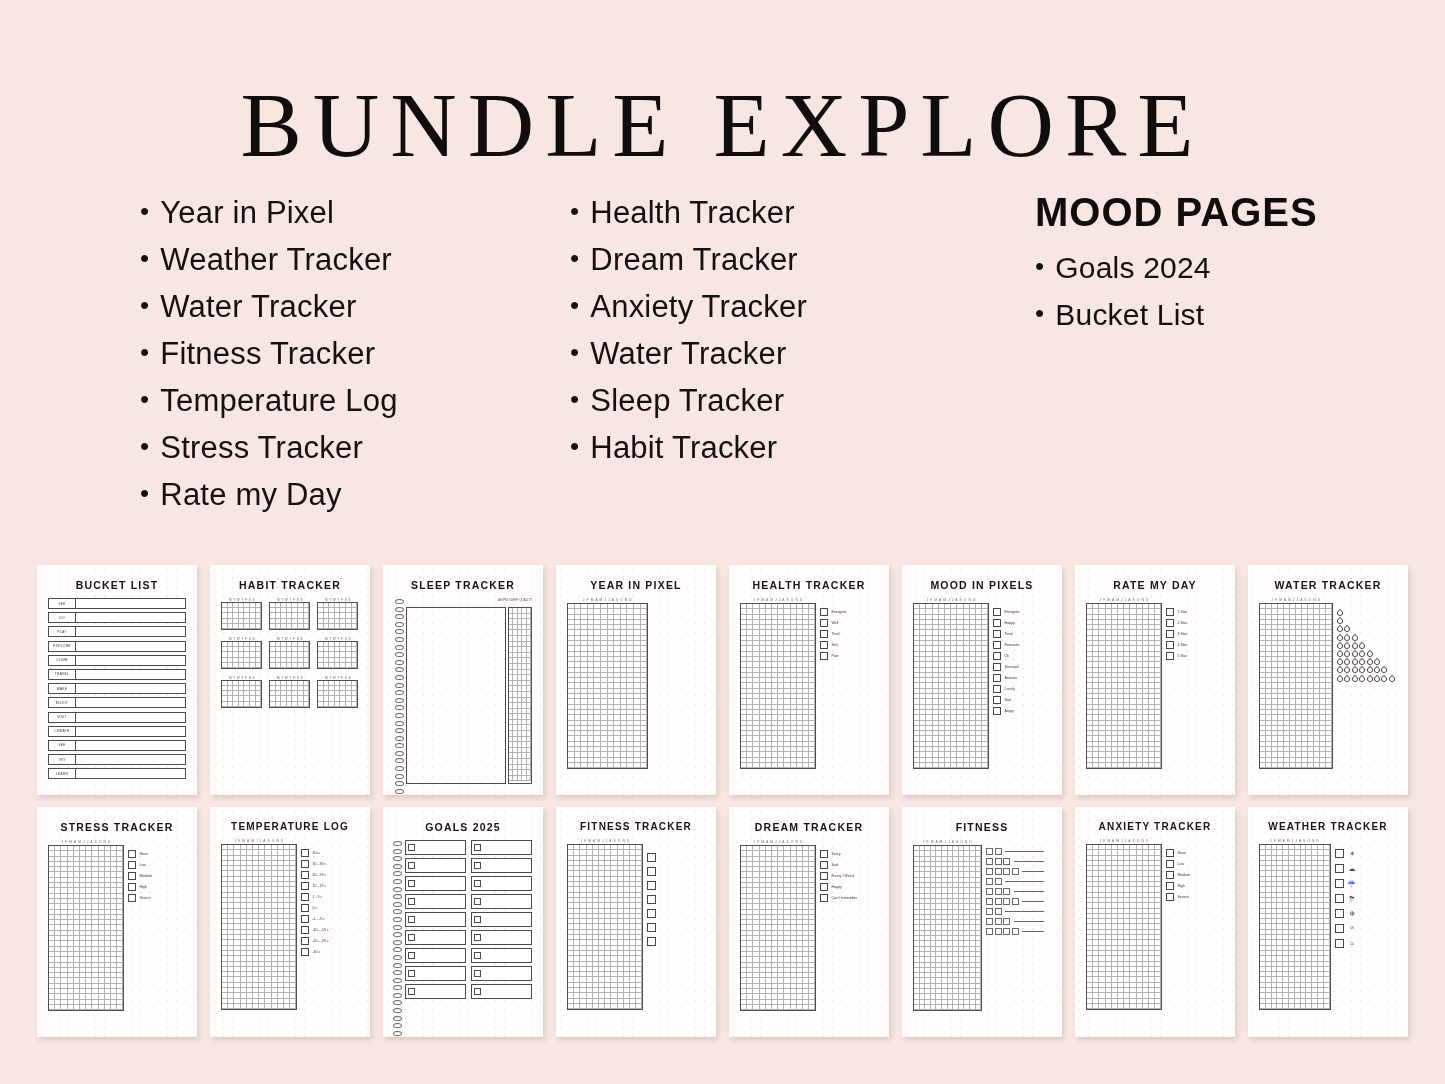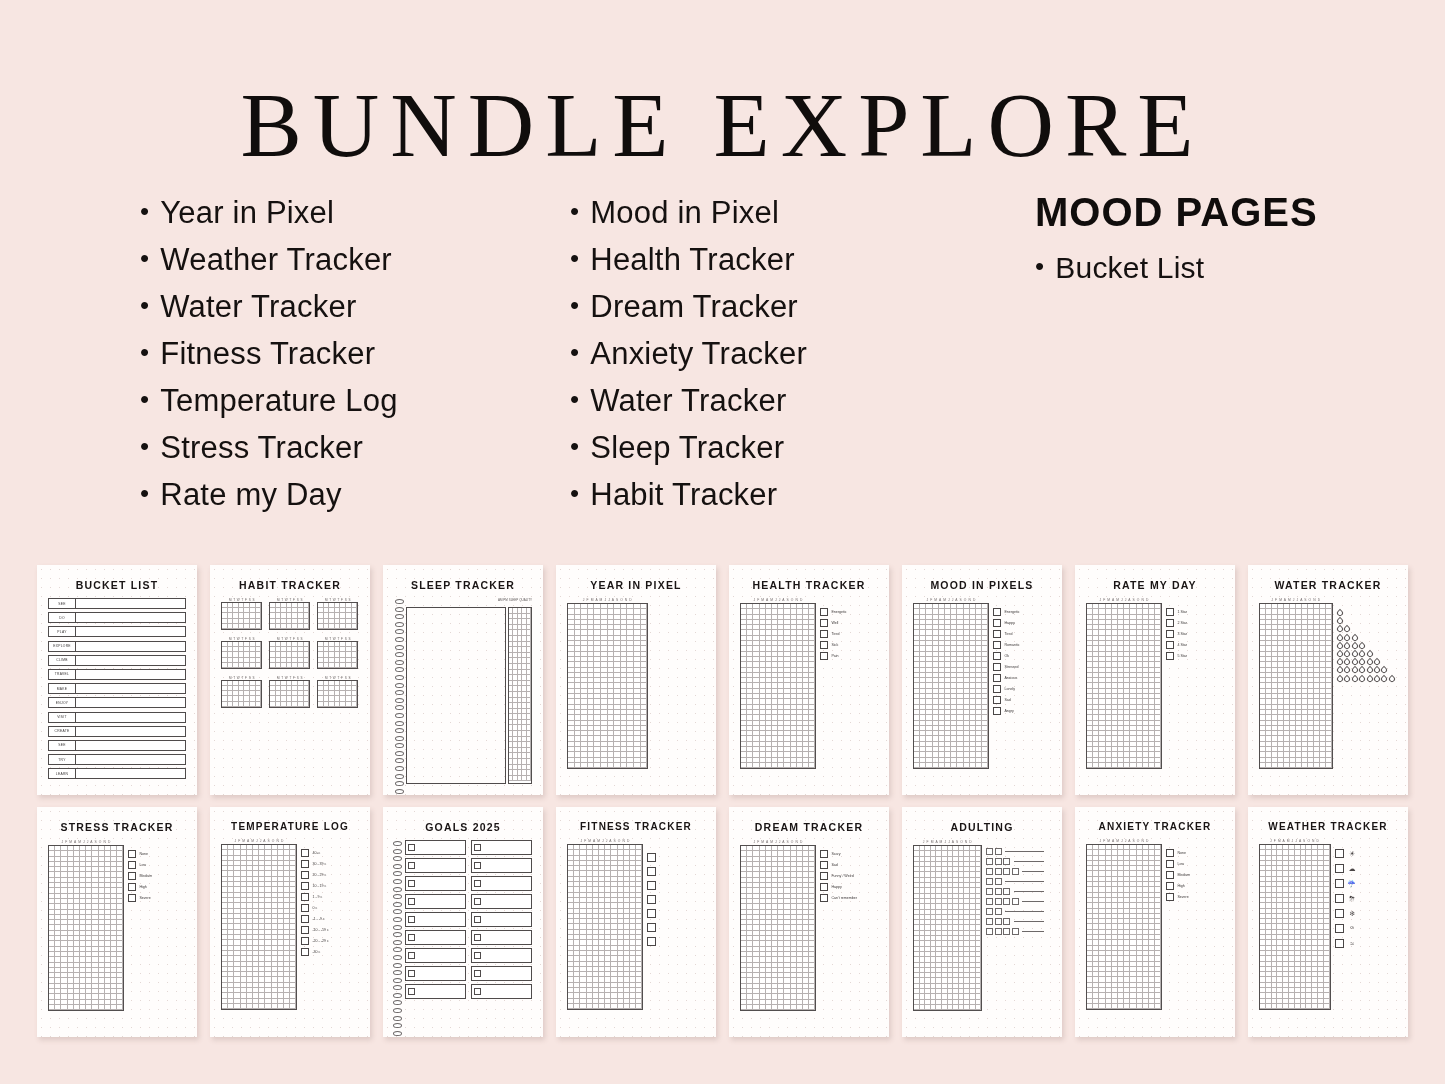--- a/index.html
+++ b/index.html
@@ -152,33 +152,33 @@
       <li>Water Tracker</li>
       <li>Fitness Tracker</li>
       <li>Temperature Log</li>
       <li>Stress Tracker</li>
       <li>Rate my Day</li>
     </ul>
   </div>
 
   <div class="col col2">
     <ul class="bul">
-      <li>Mood in Pixel</li>
       <li>Health Tracker</li>
       <li>Dream Tracker</li>
       <li>Anxiety Tracker</li>
       <li>Water Tracker</li>
       <li>Sleep Tracker</li>
       <li>Habit Tracker</li>
     </ul>
   </div>
 
   <div class="col col3">
     <div class="bonus-head">MOOD PAGES</div>
     <ul class="bul">
+      <li>Goals 2024</li>
       <li>Bucket List</li>
     </ul>
   </div>
 
 </div>
 
 <div class="grid" id="grid">
     <div class="card">
       <h3>BUCKET LIST</h3>
       <div style="display: flex; gap: 4px; padding: 0px 2px;">
@@ -4561,21 +4561,21 @@
             <span class="lb">Happy</span>
           </div>
           <div class="row">
             <span class="bx"></span>
             <span class="lb">Can't remember</span>
           </div>
         </div>
       </div>
     </div>
     <div class="card">
-      <h3>ADULTING</h3>
+      <h3>FITNESS</h3>
       <div style="display: flex; gap: 4px; padding: 0px 2px;">
         <div>
           <div class="months">J F M A M J J A S O N D</div>
           <div class="tbl" style="grid-template-columns: repeat(12, 5.6px); grid-auto-rows: 5.3px; width: 67.2px;">
             <div></div>
             <div></div>
             <div></div>
             <div></div>
             <div></div>
             <div></div>

